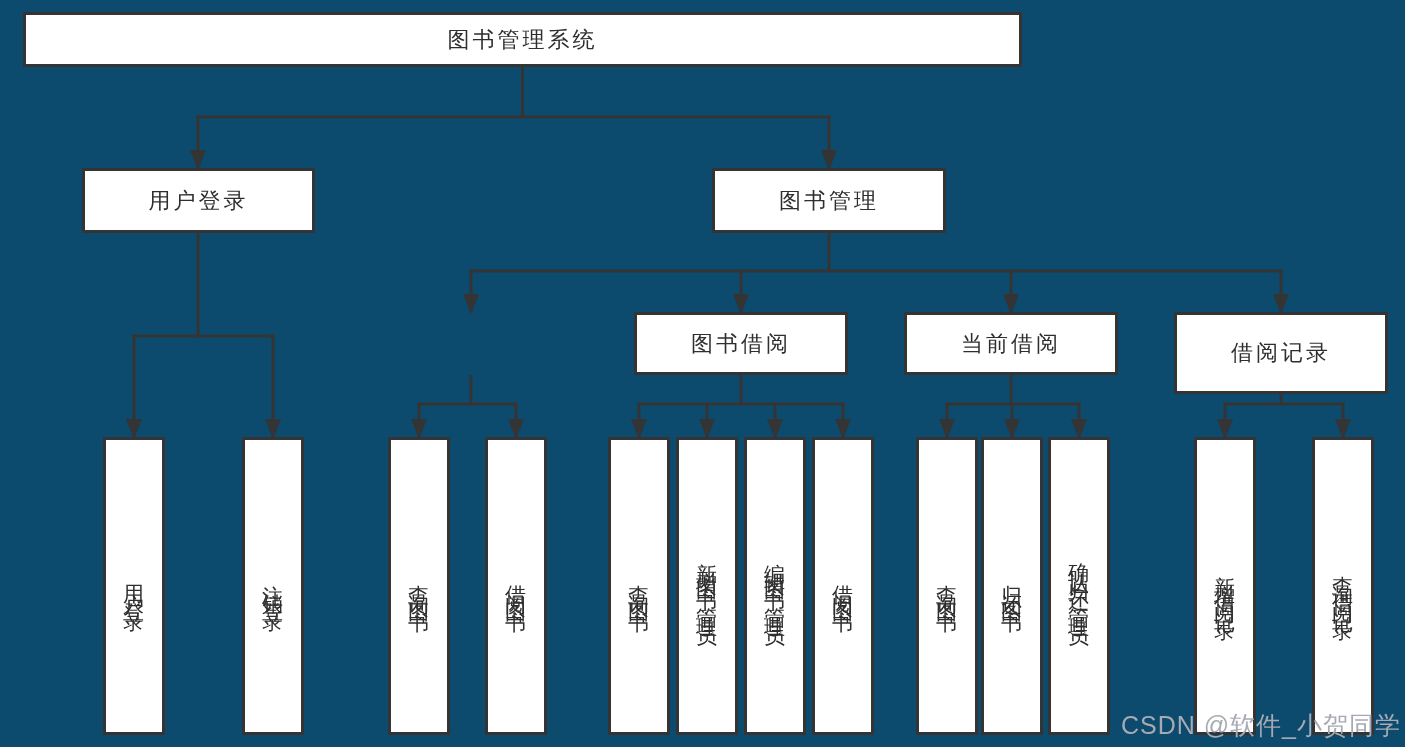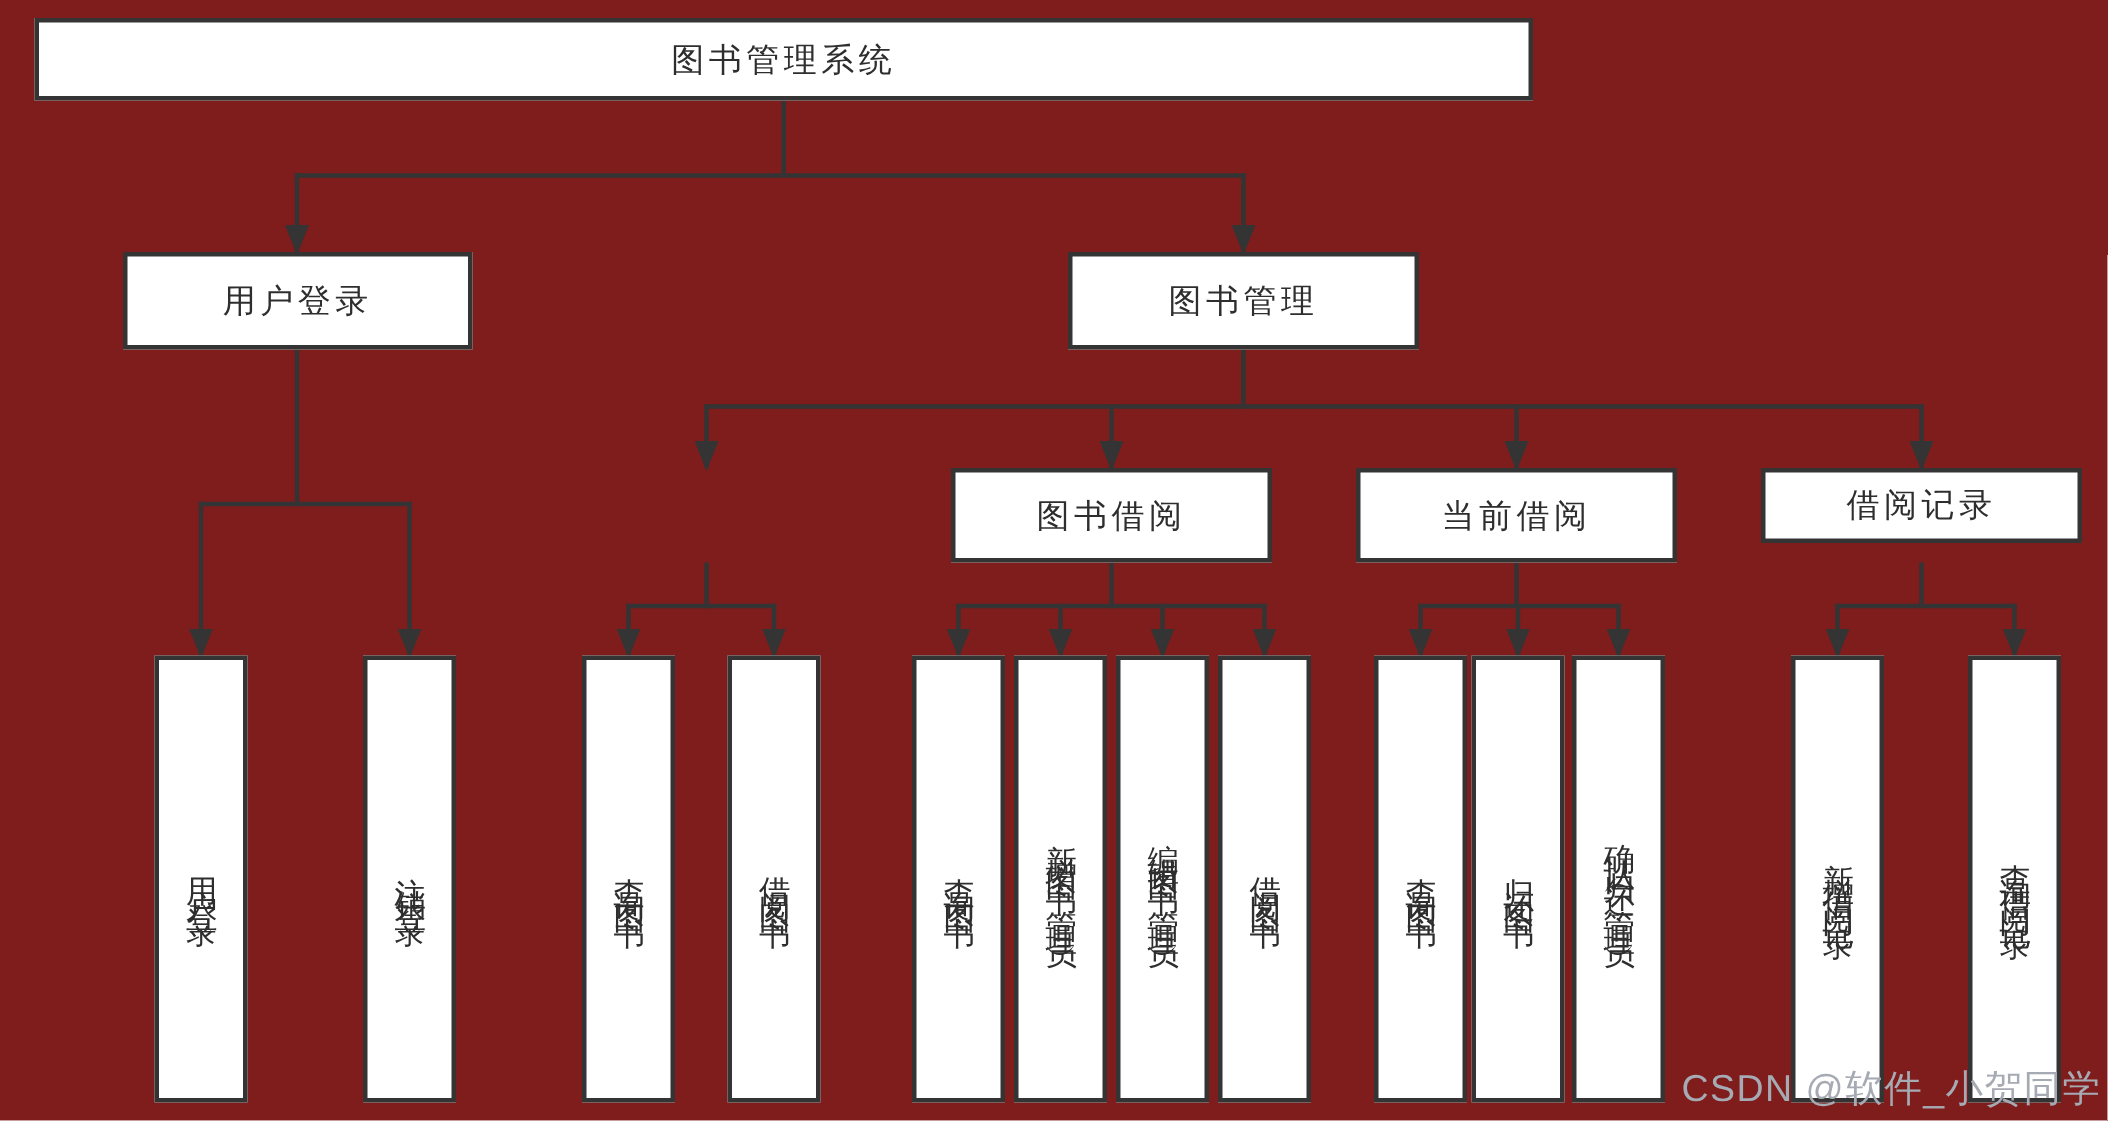--- a/index.html
+++ b/index.html
@@ -1,20 +1,20 @@
 <!DOCTYPE html>
 <html><head>
 <meta charset="utf-8">
 <style>
   html, body { margin: 0; padding: 0; background: #ffffff; }
   .stage {
     position: relative;
     width: 1405px;
     height: 747px;
-    background: #7f1d1d;
+    background: #0c4a6e;
     font-family: "Liberation Sans", sans-serif;
     overflow: hidden;
   }
   .wires {
     position: absolute;
     left: 0; top: 0;
     width: 1405px; height: 747px;
     pointer-events: none;
   }
   .box {
@@ -103,21 +103,21 @@
     </g>
   </svg>
 
   <div class="box" style="left:23px; top:12px; width:999px; height:55px;">图书管理系统</div>
 
   <div class="box" style="left:82px; top:168px; width:233px; height:65px;">用户登录</div>
   <div class="box" style="left:712px; top:168px; width:234px; height:65px;">图书管理</div>
 
   <div class="box" style="left:904px; top:312px; width:214px; height:63px;">当前借阅</div>
   <div class="box" style="left:634px; top:312px; width:214px; height:63px;">图书借阅</div>
-  <div class="box" style="left:1174px; top:312px; width:214px; height:50px;">借阅记录</div>
+  <div class="box" style="left:1174px; top:312px; width:214px; height:82px;">借阅记录</div>
 
   <div class="box leaf" style="left:103px; top:437px; width:62px; height:298px;">用户登录</div>
   <div class="box leaf" style="left:242px; top:437px; width:62px; height:298px;">注销登录</div>
 
   <div class="box leaf" style="left:388px; top:437px; width:62px; height:298px;">查询图书</div>
   <div class="box leaf" style="left:485px; top:437px; width:62px; height:298px;">借阅图书</div>
 
   <div class="box leaf" style="left:608px; top:437px; width:62px; height:298px;">查询图书</div>
   <div class="box leaf" style="left:676px; top:437px; width:62px; height:298px;">新增图书（管理员）</div>
   <div class="box leaf" style="left:744px; top:437px; width:62px; height:298px;">编辑图书（管理员）</div>

